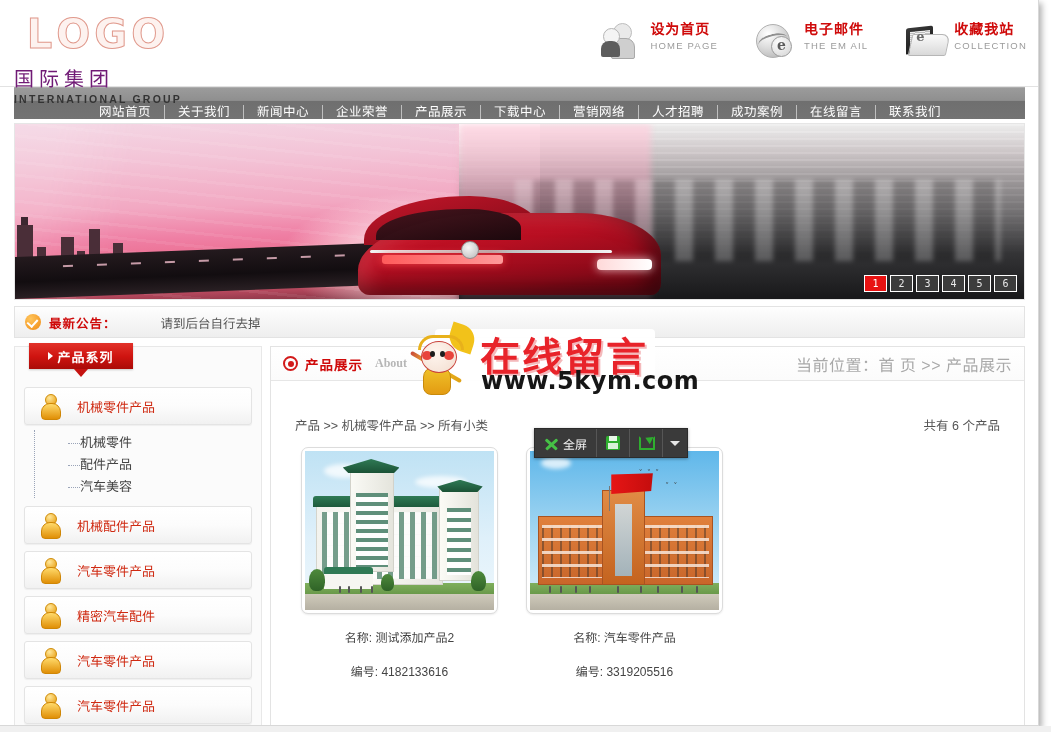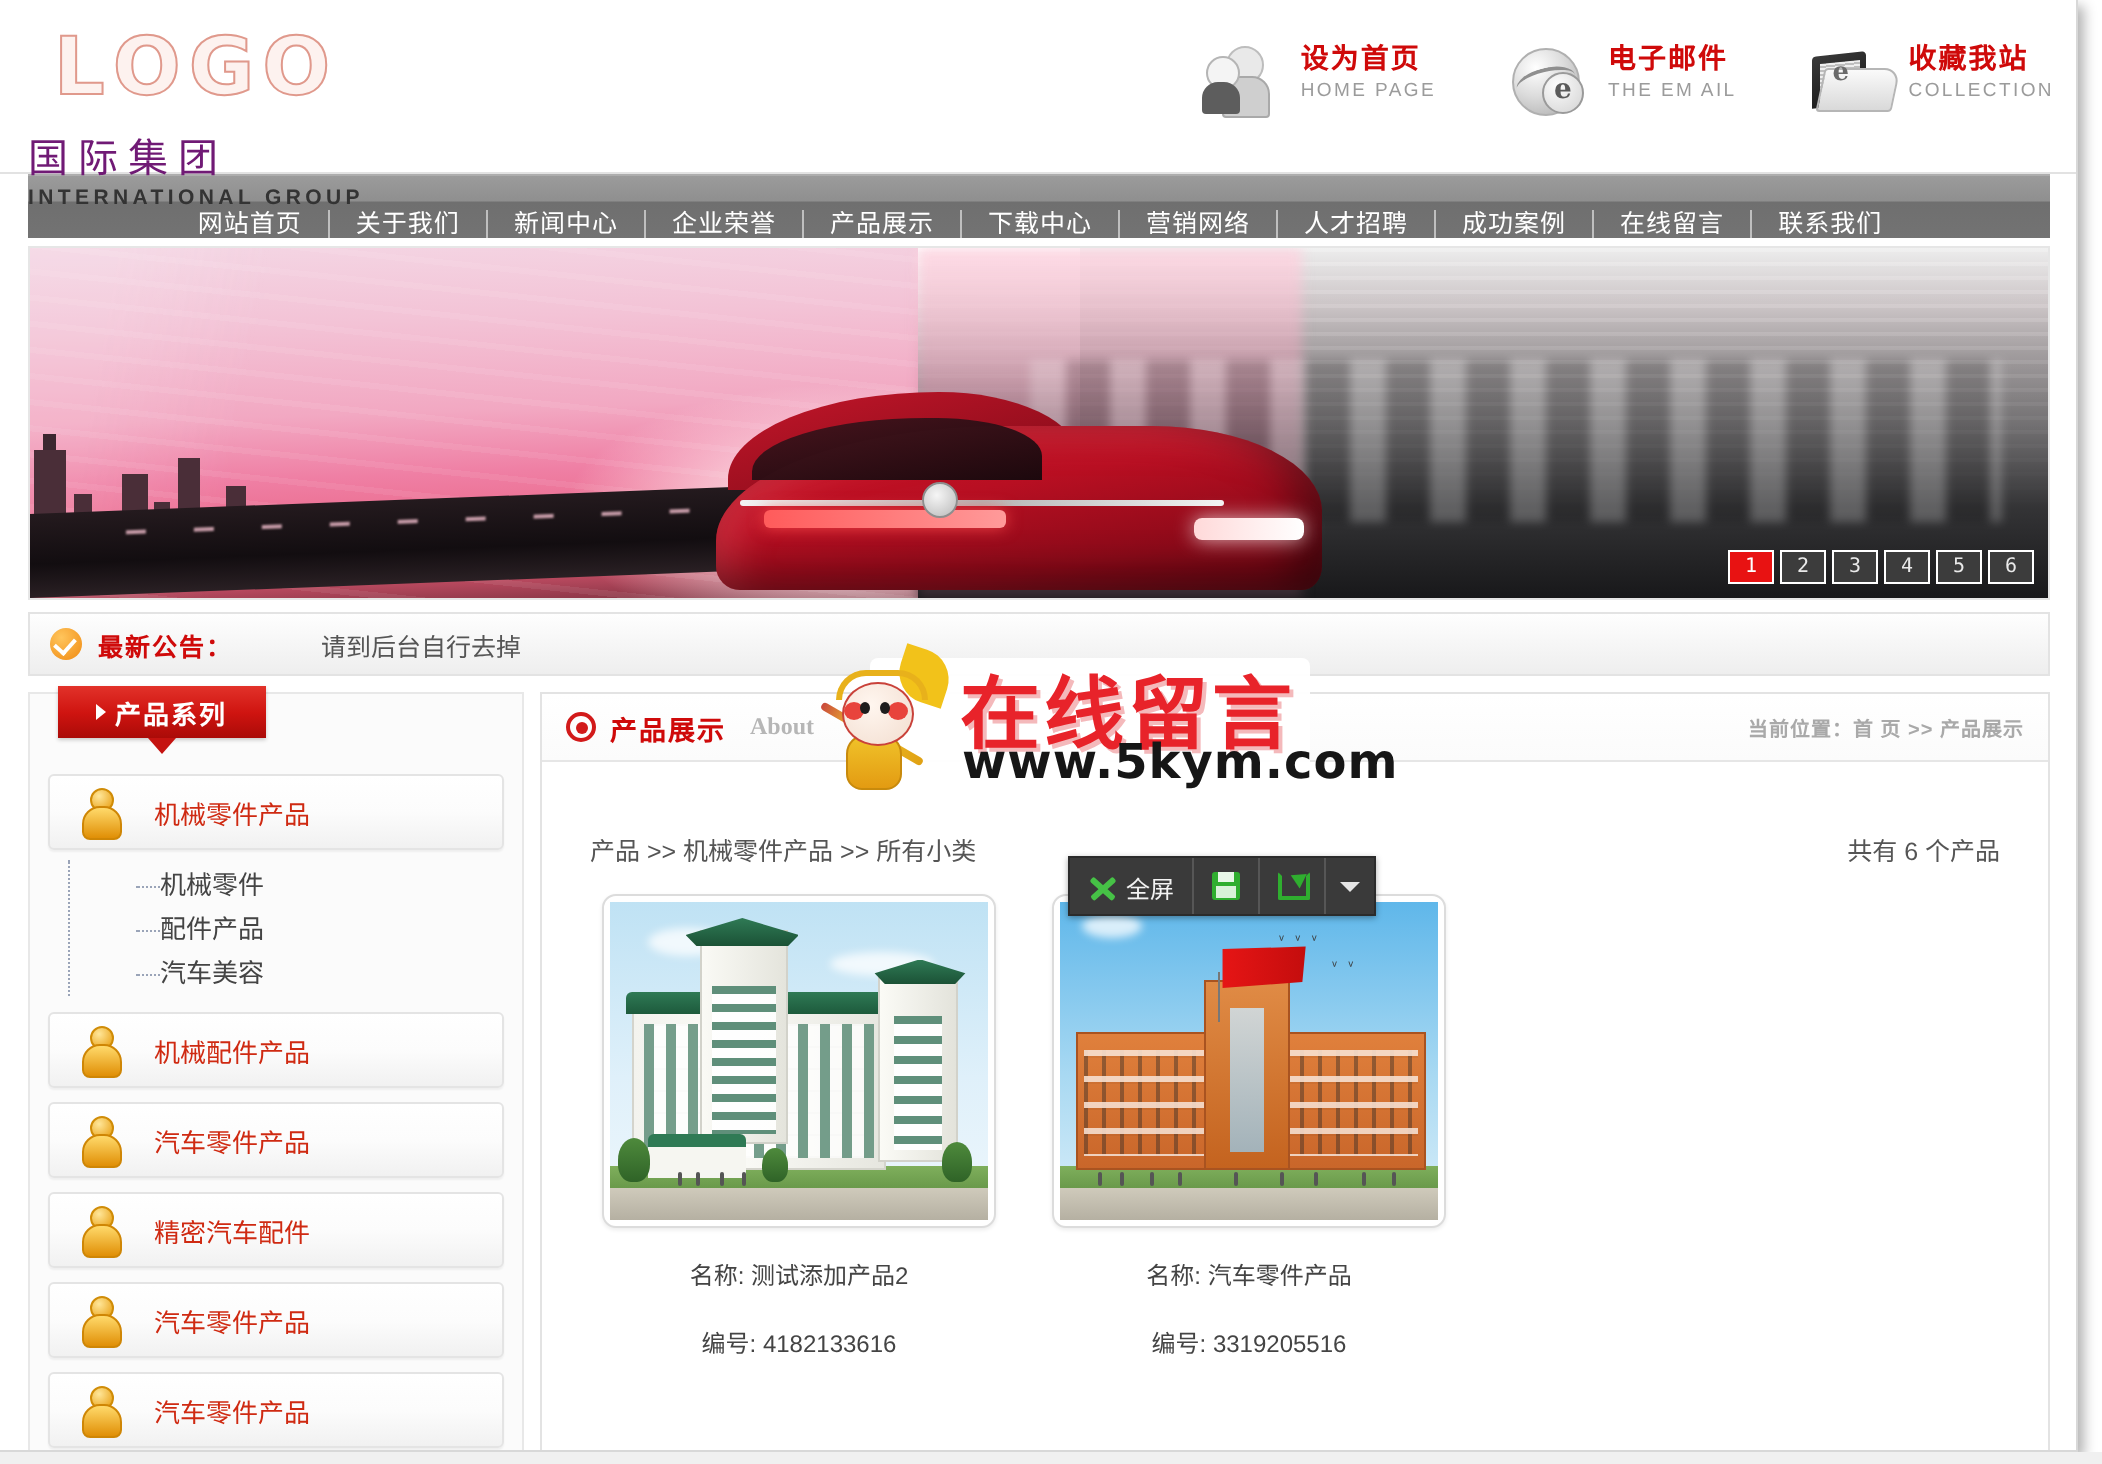--- a/index.html
+++ b/index.html
@@ -392,21 +392,21 @@
   }
   .c-dot{
     width:11px;height:11px;border-radius:50%;
     border:2px solid #d21a1a; margin-right:7px; position:relative; flex:0 0 11px;
   }
   .c-dot::after{
     content:"";position:absolute;left:2.5px;top:2.5px;width:6px;height:6px;border-radius:50%;background:#d21a1a;
   }
   .c-title{ font-size:13.5px; font-weight:700; color:#cf0a0a; letter-spacing:1px; }
   .c-sub{ font-size:12px; color:#b6b6b6; font-weight:700; margin-left:12px; font-family:"Liberation Serif", serif; }
-  .c-crumb{ margin-left:auto; font-size:10px; color:#a9a9a9; letter-spacing:.5px;font-weight:bold; }
+  .c-crumb{ margin-left:auto; font-size:16px; color:#a9a9a9; letter-spacing:.5px; }
 
   .c-bar{
     height:30px; display:flex; align-items:center;
     padding: 0 24px; margin-top:28px;
     font-size:12.5px; color:#555;
   }
   .c-bar .right{ margin-left:auto; color:#555; }
 
   .grid{
     display:flex; gap:0; padding: 8px 16px 0 16px;

